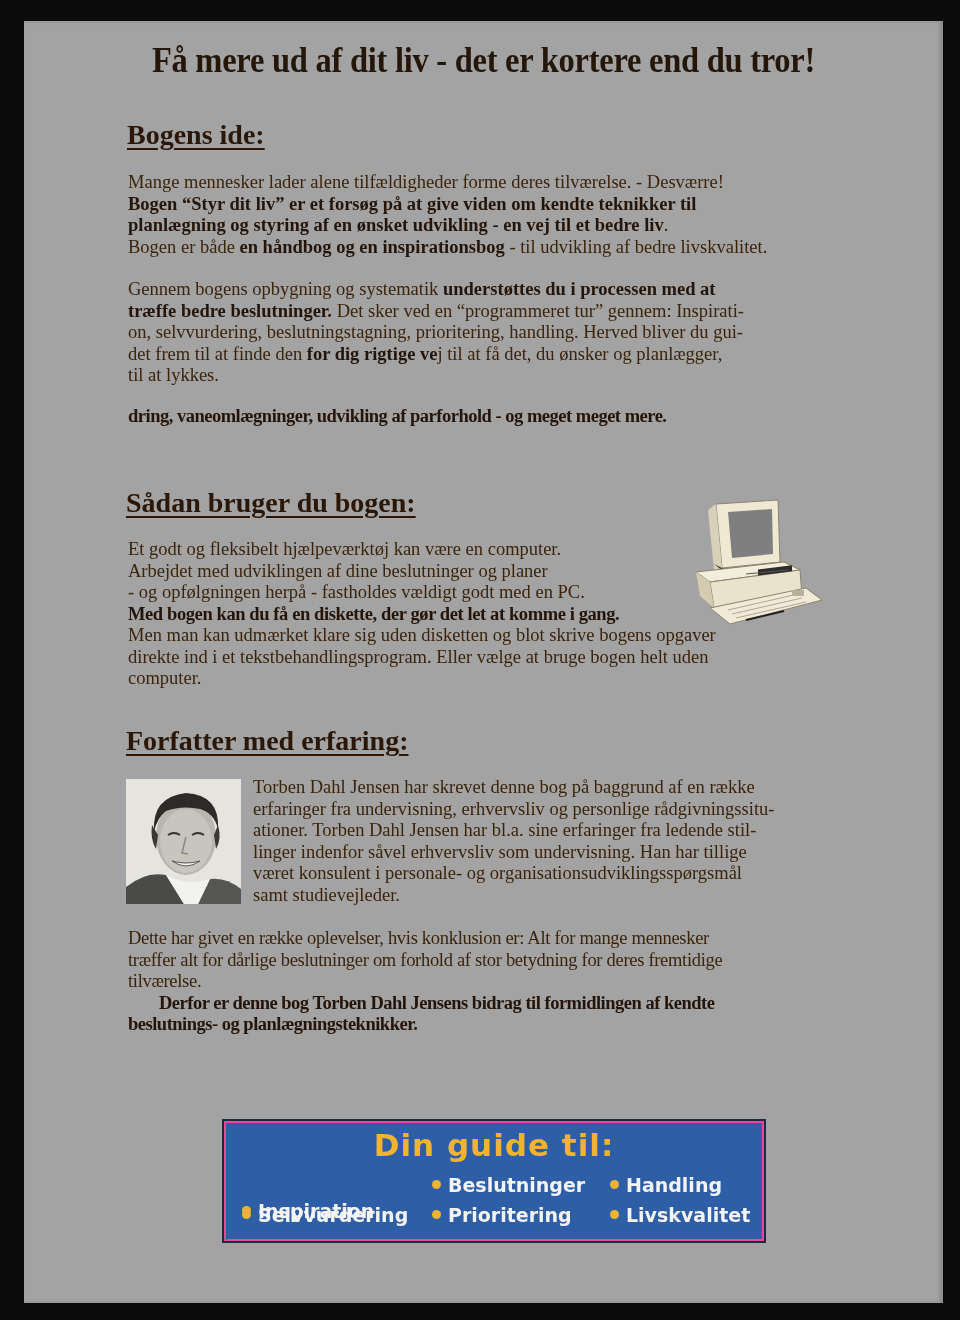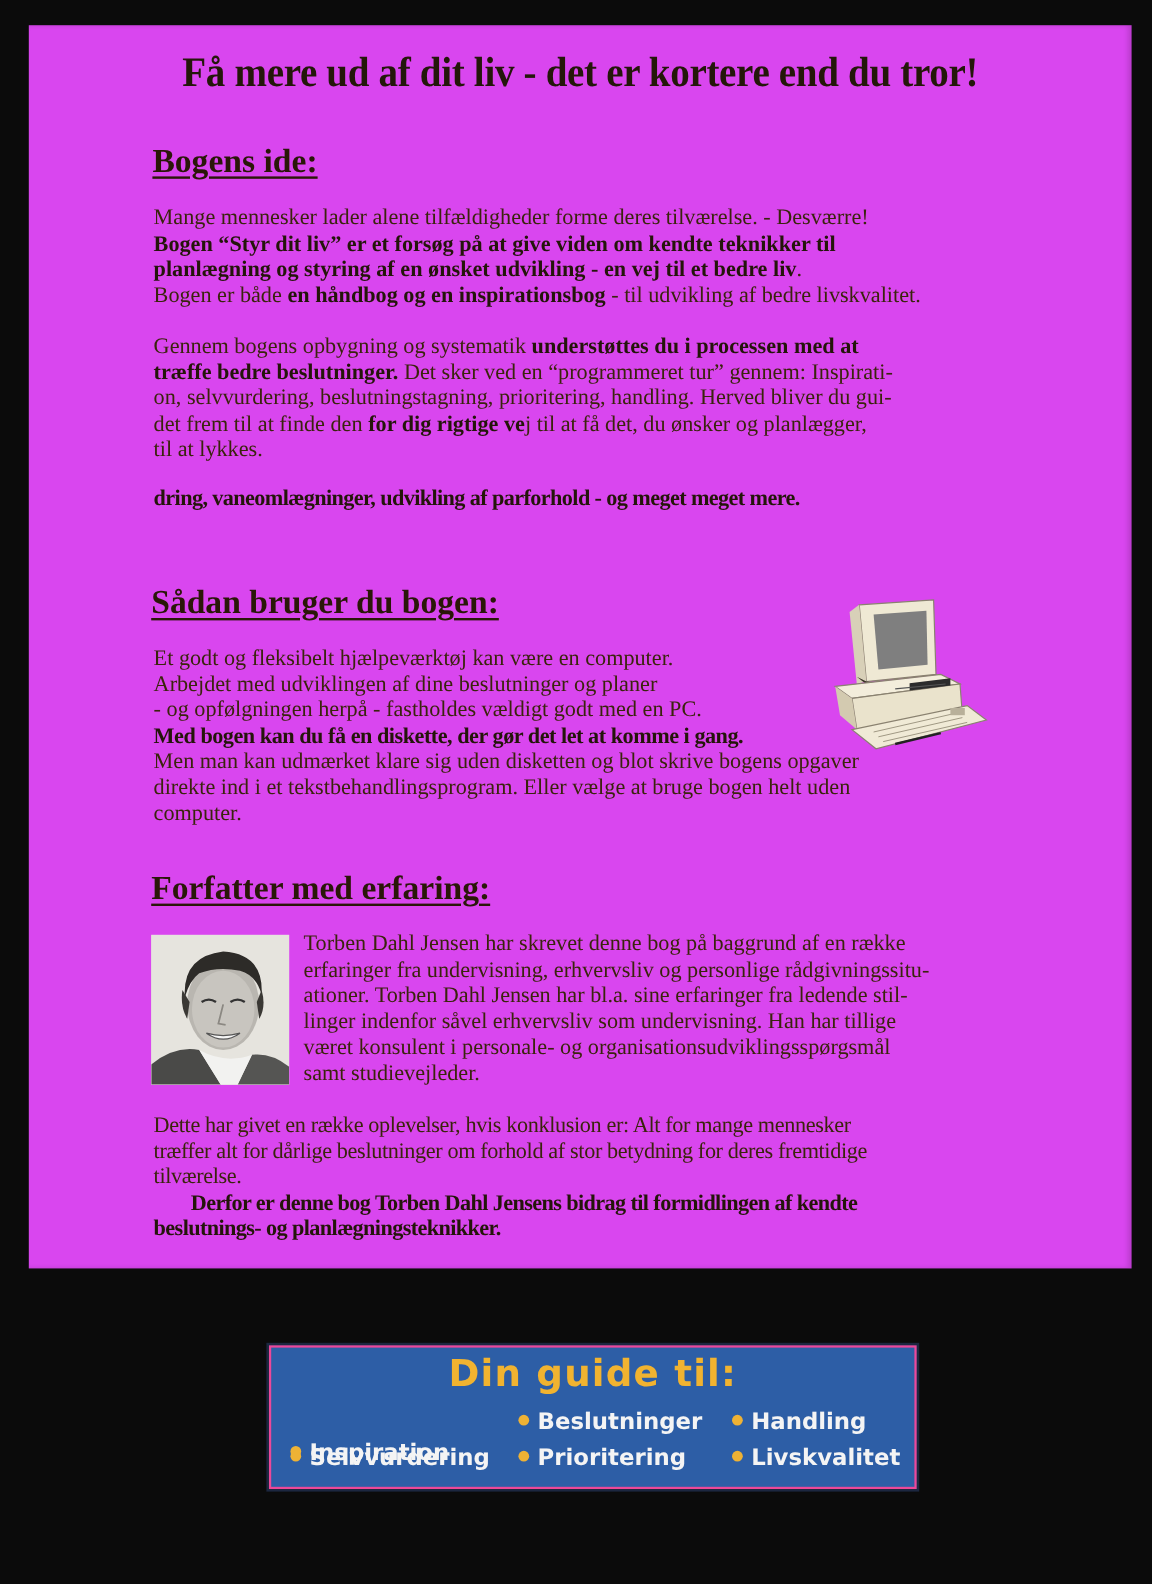--- a/index.html
+++ b/index.html
@@ -1,22 +1,22 @@
 <!DOCTYPE html>
 <html><head>
 <meta charset="utf-8">
 <style>
   html, body { margin: 0; padding: 0; }
   body {
     width: 960px; height: 1320px; background: #0b0b0b; position: relative; overflow: hidden;
     font-family: "Liberation Serif", serif; color: #2a1a08;
   }
   .cover {
-    position: absolute; left: 24px; top: 21px; width: 919px; height: 1036px;
-    background: #d946ef;
+    position: absolute; left: 24px; top: 21px; width: 919px; height: 1282px;
+    background: #a3a3a3;
     box-shadow: inset -3px 0 4px rgba(0,0,0,0.15);
   }
   .abs { position: absolute; }
   .main-title {
     left: 0; width: 919px; top: 20px; text-align: center;
     font-family: "Liberation Serif", serif; font-weight: bold; font-size: 35px;
     letter-spacing: -0.3px; color: #24170a; transform: scaleX(0.93); transform-origin: center;
     white-space: nowrap;
   }
   .heading {

